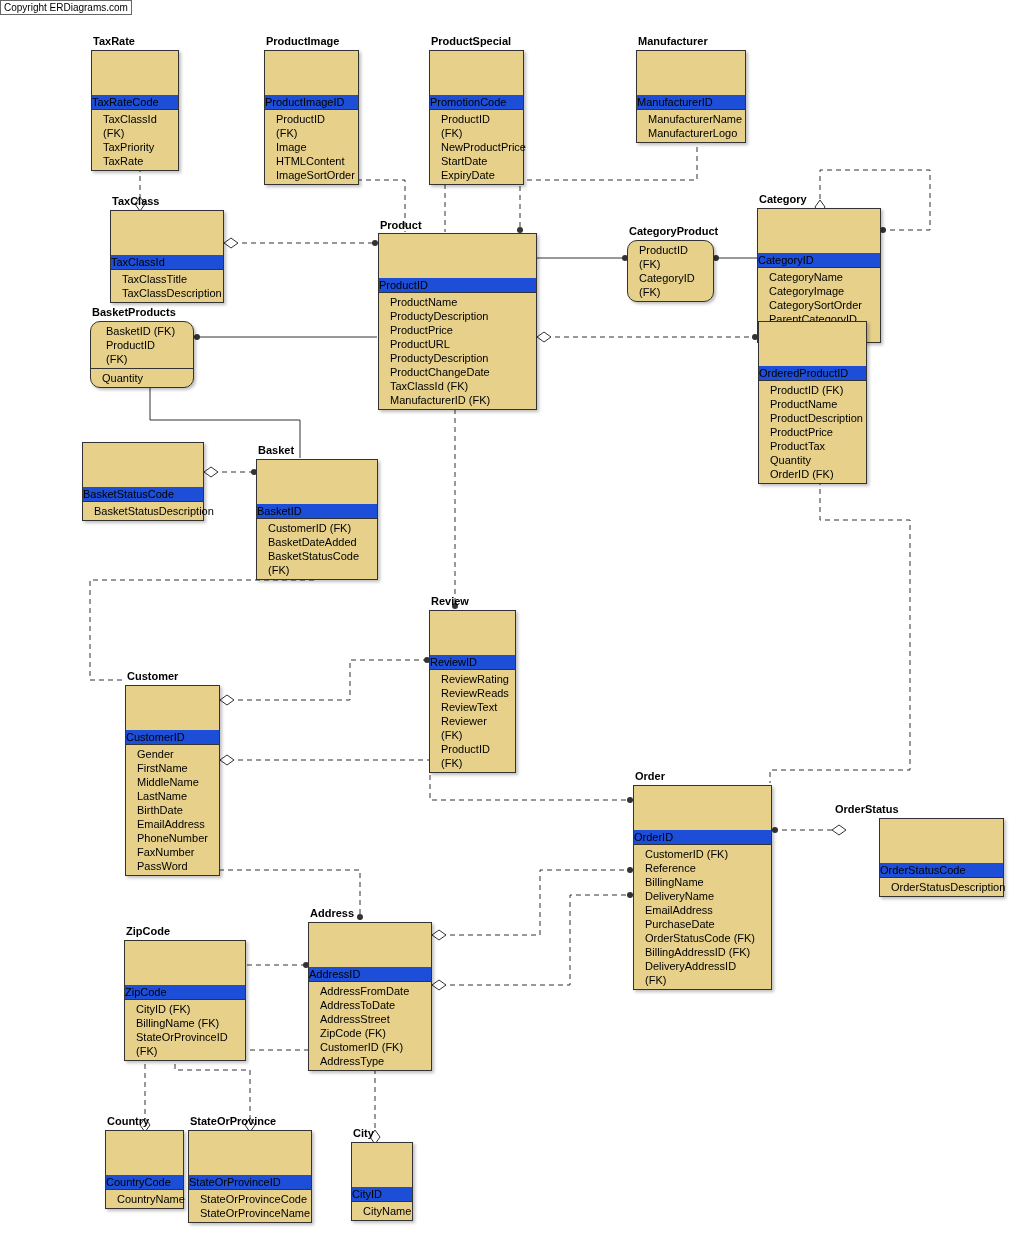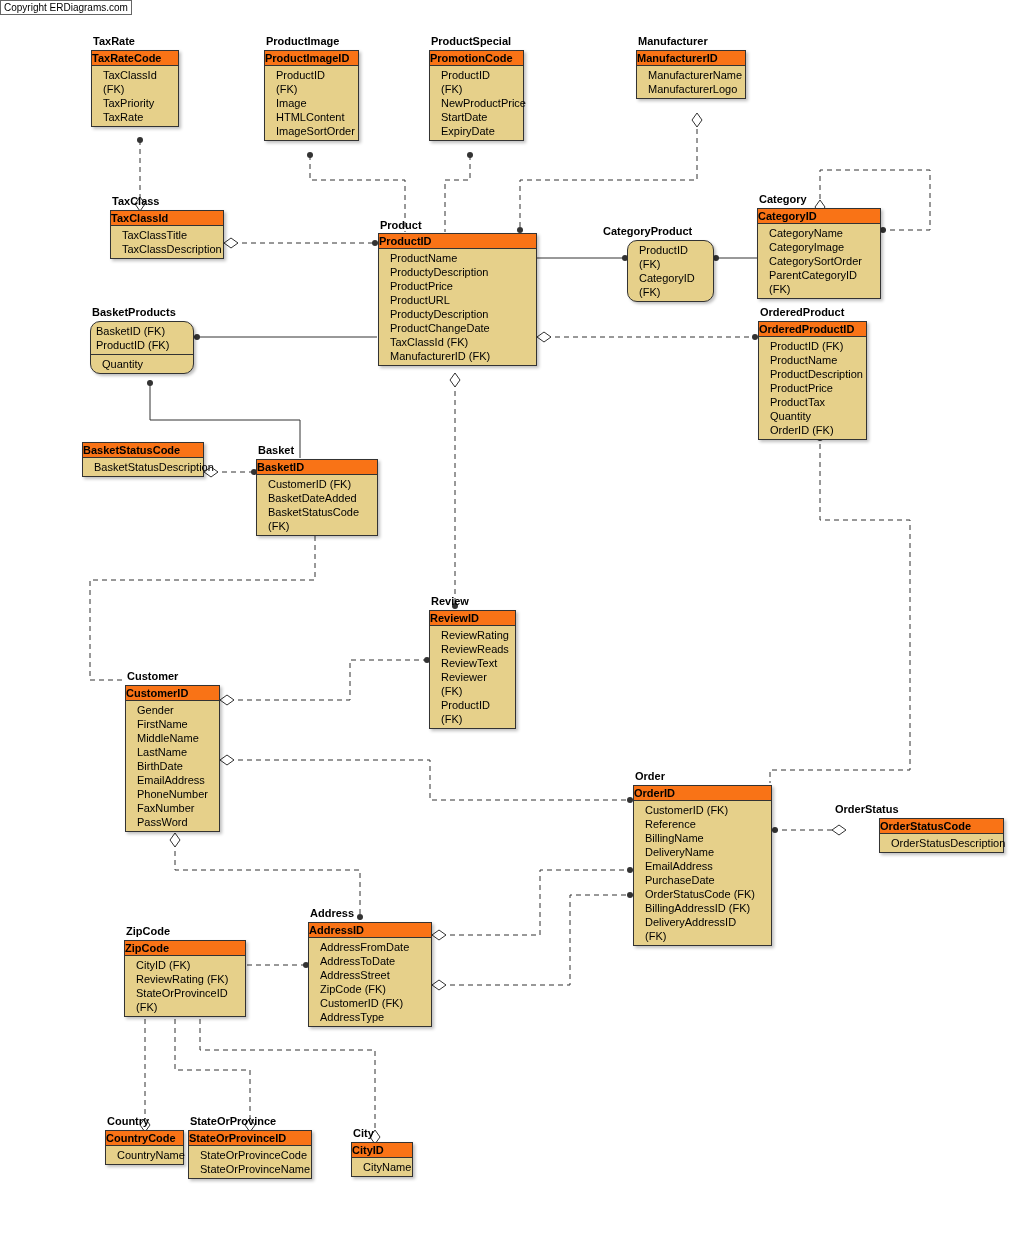--- a/index.html
+++ b/index.html
@@ -1,19 +1,19 @@
 <!DOCTYPE html>
 <html><head>
 <meta charset="utf-8">
 <style>
 body{margin:0;font-family:Arial,Helvetica,sans-serif;font-size:11px;background:#fff;}
 .canvas{position:relative;width:1017px;height:1242px;}
 .entity{position:absolute;border:1px solid #333;background:#e6d08a;box-shadow:2px 2px 3px rgba(0,0,0,.25);}
-.entity .hdr{background:#f97316;border-bottom:1px solid #333;padding:2px 5px;font-weight:bold;}
-.entity .pk{border-bottom:1px solid #333;padding:2px 5px;}
+.entity .hdr{background:#1d4ed8;border-bottom:1px solid #333;padding:2px 5px;font-weight:normal;margin-top:44px;}
+.entity .pk{border-bottom:1px solid #333;padding:2px 15px;}
 .entity .attrs{padding:2px 11px;}
 .entity .row{padding:0; line-height:14px;}
 .title{position:absolute;font-weight:bold;font-size:11px;}
 .rounded{border-radius:10px;}
 .copyright{position:absolute;top:0;left:0;border:1px solid #666;padding:1px 3px;font-size:10px;background:#fff;}
 svg{position:absolute;top:0;left:0;width:1017px;height:1242px;pointer-events:none;}
 .rel{stroke:#333;stroke-width:1;fill:none;}
 .dash{stroke-dasharray:5 4;}
 .dot{fill:#333;}
 .diamond{fill:#fff;stroke:#333;stroke-width:1;}
@@ -119,21 +119,21 @@
 <polygon class="diamond" points="375,1130 380,1137 375,1144 370,1137"></polygon>
 </svg>
 
 <div class="title" style="left:93px;top:35px">TaxRate</div>
 <div class="title" style="left:266px;top:35px">ProductImage</div>
 <div class="title" style="left:431px;top:35px">ProductSpecial</div>
 <div class="title" style="left:638px;top:35px">Manufacturer</div>
 <div class="title" style="left:759px;top:193px">Category</div>
 <div class="title" style="left:112px;top:195px">TaxClass</div>
 <div class="title" style="left:380px;top:219px">Product</div>
-<div class="title" style="left:603px;top:225px">CategoryProduct</div>
+<div class="title" style="left:629px;top:225px">CategoryProduct</div>
 <div class="title" style="left:92px;top:306px">BasketProducts</div>
 <div class="title" style="left:760px;top:306px">OrderedProduct</div>
 <div class="title" style="left:84px;top:446px">BasketStatus</div>
 <div class="title" style="left:258px;top:444px">Basket</div>
 <div class="title" style="left:431px;top:595px">Review</div>
 <div class="title" style="left:127px;top:670px">Customer</div>
 <div class="title" style="left:635px;top:770px">Order</div>
 <div class="title" style="left:835px;top:803px">OrderStatus</div>
 <div class="title" style="left:126px;top:925px">ZipCode</div>
 <div class="title" style="left:310px;top:907px">Address</div>
@@ -301,21 +301,21 @@
   <div class="hdr row">OrderStatusCode</div>
   <div class="attrs">
         <div class="row">OrderStatusDescription</div>
       </div>
 </div>
 
 <div class="entity" style="left:124px;top:940px;width:120px">
   <div class="hdr row">ZipCode</div>
   <div class="attrs">
     <div class="row">CityID (FK)</div>
-    <div class="row">ReviewRating (FK)</div>
+    <div class="row">BillingName (FK)</div>
     <div class="row">StateOrProvinceID (FK)</div>
   </div>
 </div>
 
 <div class="entity" style="left:308px;top:922px;width:122px">
   <div class="hdr row">AddressID</div>
   <div class="attrs">
     <div class="row">AddressFromDate</div>
     <div class="row">AddressToDate</div>
     <div class="row">AddressStreet</div>

